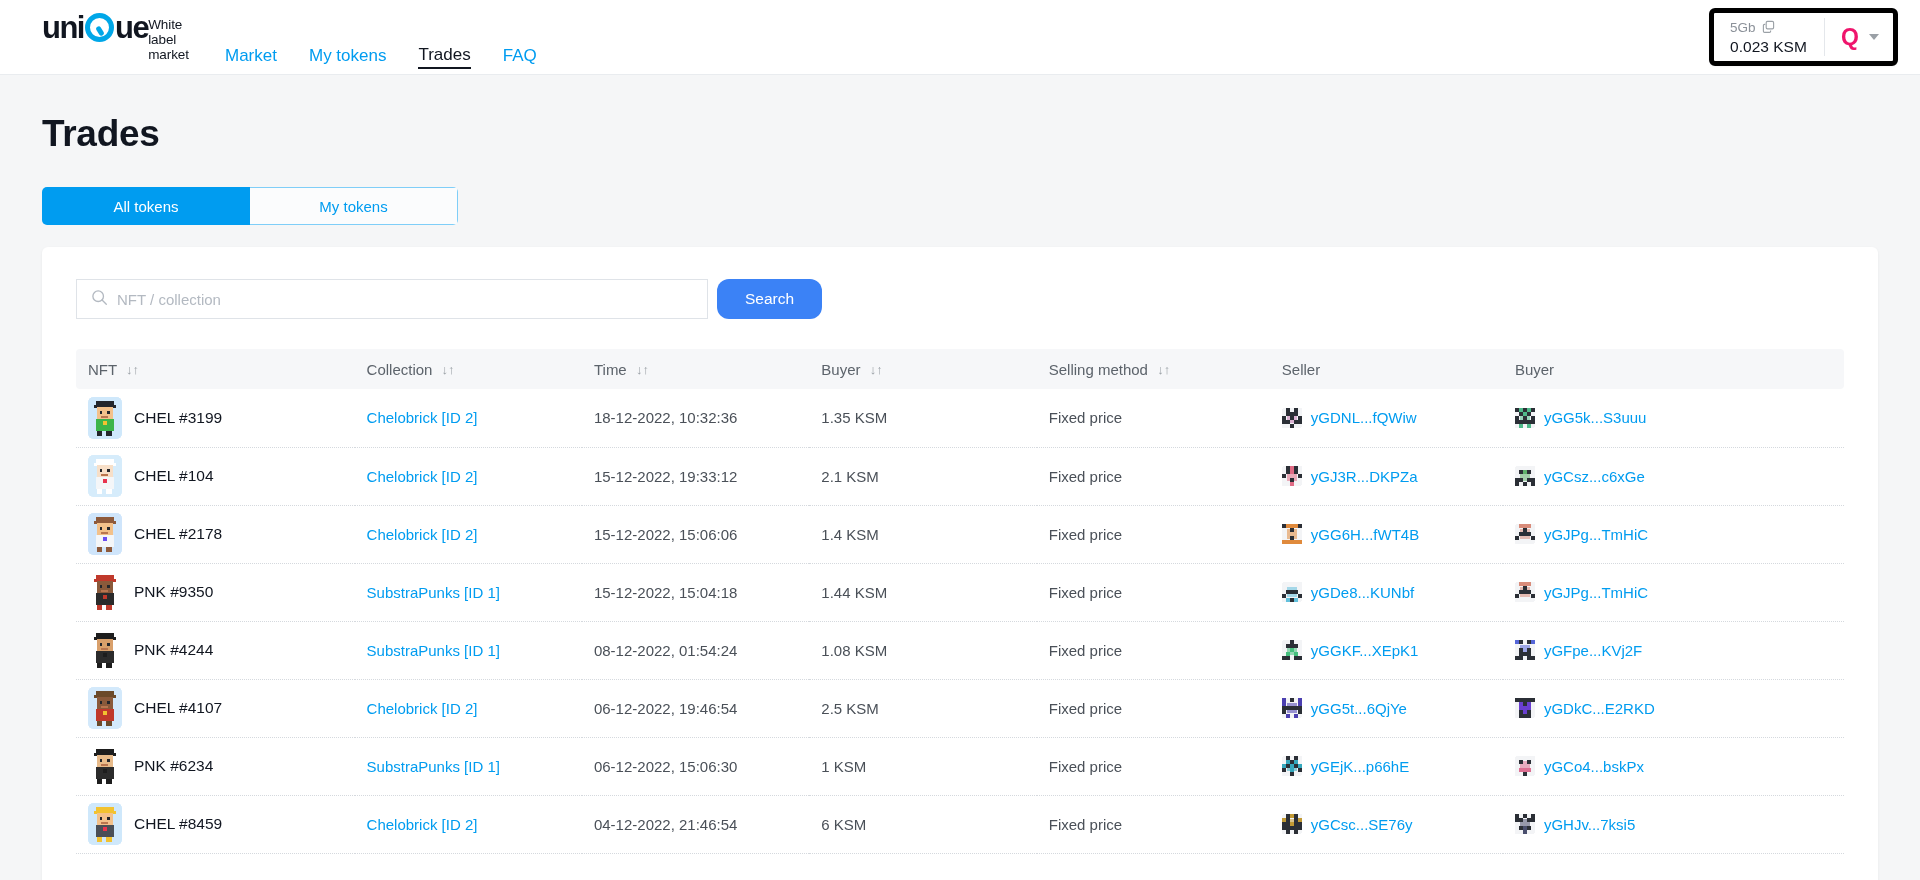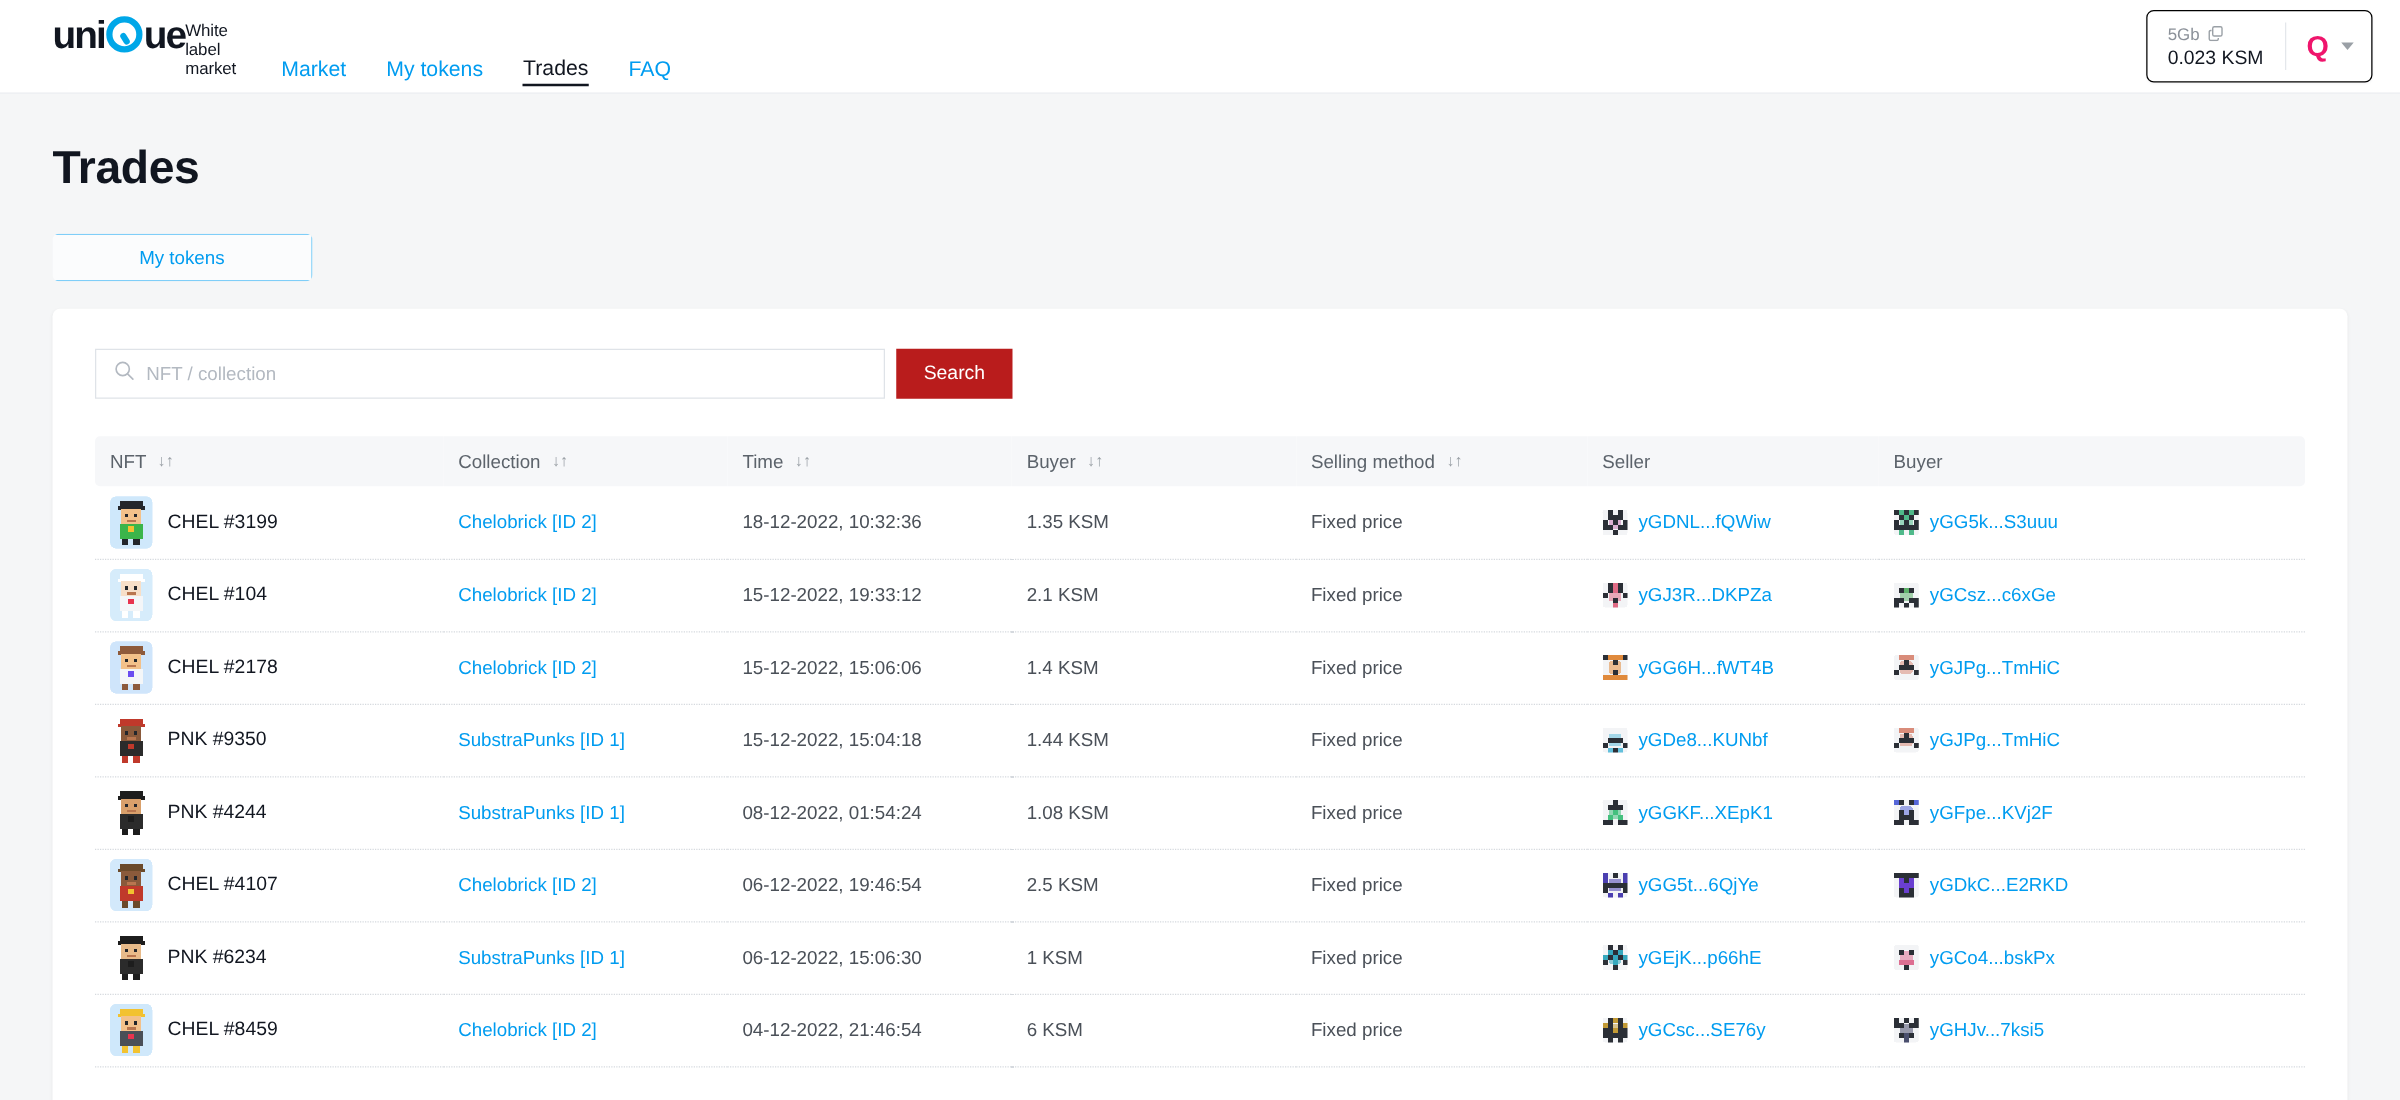--- a/index.html
+++ b/index.html
@@ -79,21 +79,21 @@
     color: #111620;
     border-bottom: 2px solid #111620;
   }
 
   .account {
     position: absolute;
     right: 22px; top: 8px;
     height: 58px;
     min-width: 174px;
     background: #fff;
-    border: 1px solid #000000;
+    border: 5px solid #000000;
     border-radius: 6px;
     display: flex;
     align-items: center;
     box-shadow: 0 1px 2px rgba(16,24,40,.04);
   }
   .acct-balance {
     padding: 0 14px 0 16px;
     display: flex;
     flex-direction: column;
     justify-content: center;
@@ -183,23 +183,23 @@
   .search-input {
     border: none; outline: none;
     font-size: 15px; color: #111620;
     font-family: "Liberation Sans", sans-serif;
     background: transparent;
     flex: 1; height: 100%;
     padding: 0;
   }
   .search-input::placeholder { color: #b3b9c1; }
   .search-btn {
-    width: 93px; height: 40px;
-    background: #b91c1c; color: #fff;
-    border: none; border-radius: 0;
+    width: 105px; height: 40px;
+    background: #3b82f6; color: #fff;
+    border: none; border-radius: 12px;
     font-size: 15.5px;
     font-family: "Liberation Sans", sans-serif;
     cursor: pointer;
   }
 
   
   table.trades {
     width: 100%;
     border-collapse: collapse;
     margin-top: 30px;
@@ -297,20 +297,21 @@
       <span class="caret"></span>
     </div>
   </div>
 </div>
 
 <div class="page">
 
   <h1 class="page-title">Trades</h1>
 
   <div class="segmented">
+    <div class="seg on">All tokens</div>
     <div class="seg off">My tokens</div>
   </div>
 
   <div class="card">
 
     <div class="searchrow">
       <div class="search-box">
         <span class="search-ico">
           <svg width="17" height="17" viewBox="0 0 18 18">
             <circle cx="7.6" cy="7.6" r="5.6" fill="none" stroke="#b3b9c1" stroke-width="1.4"></circle>

